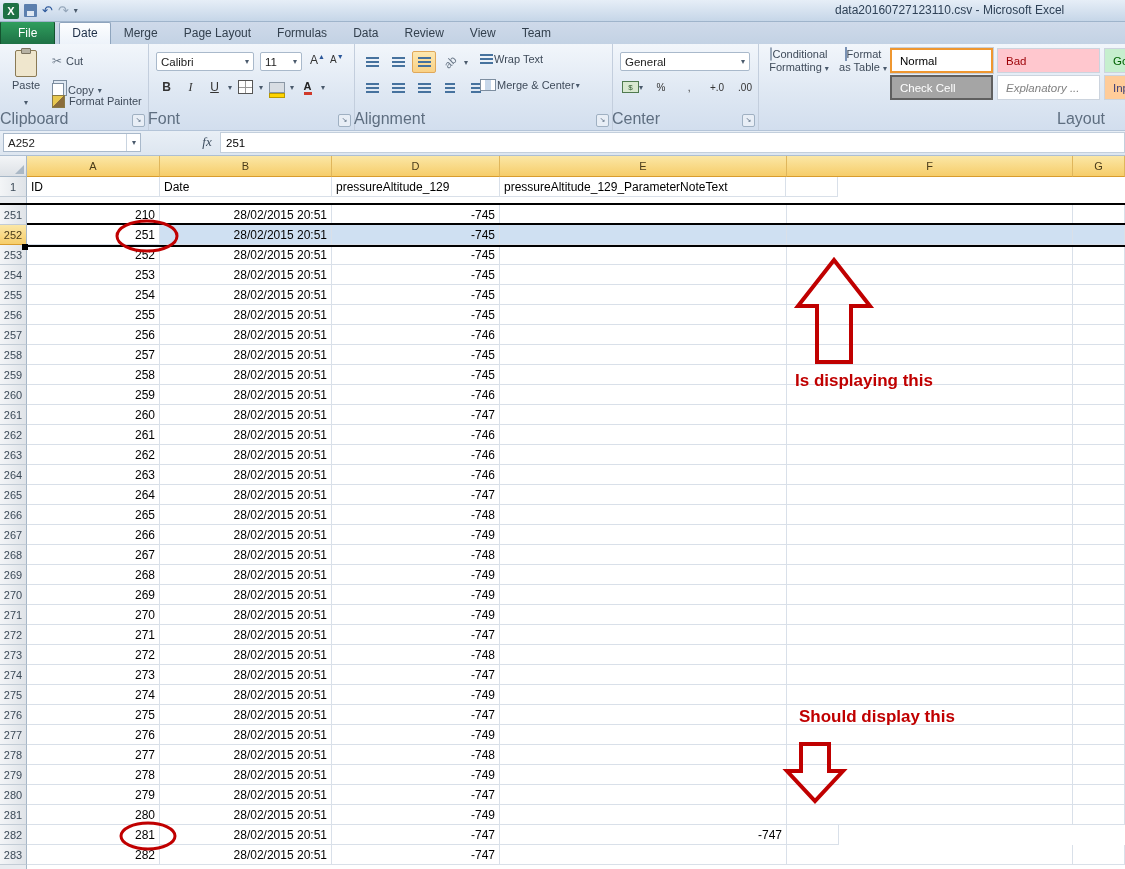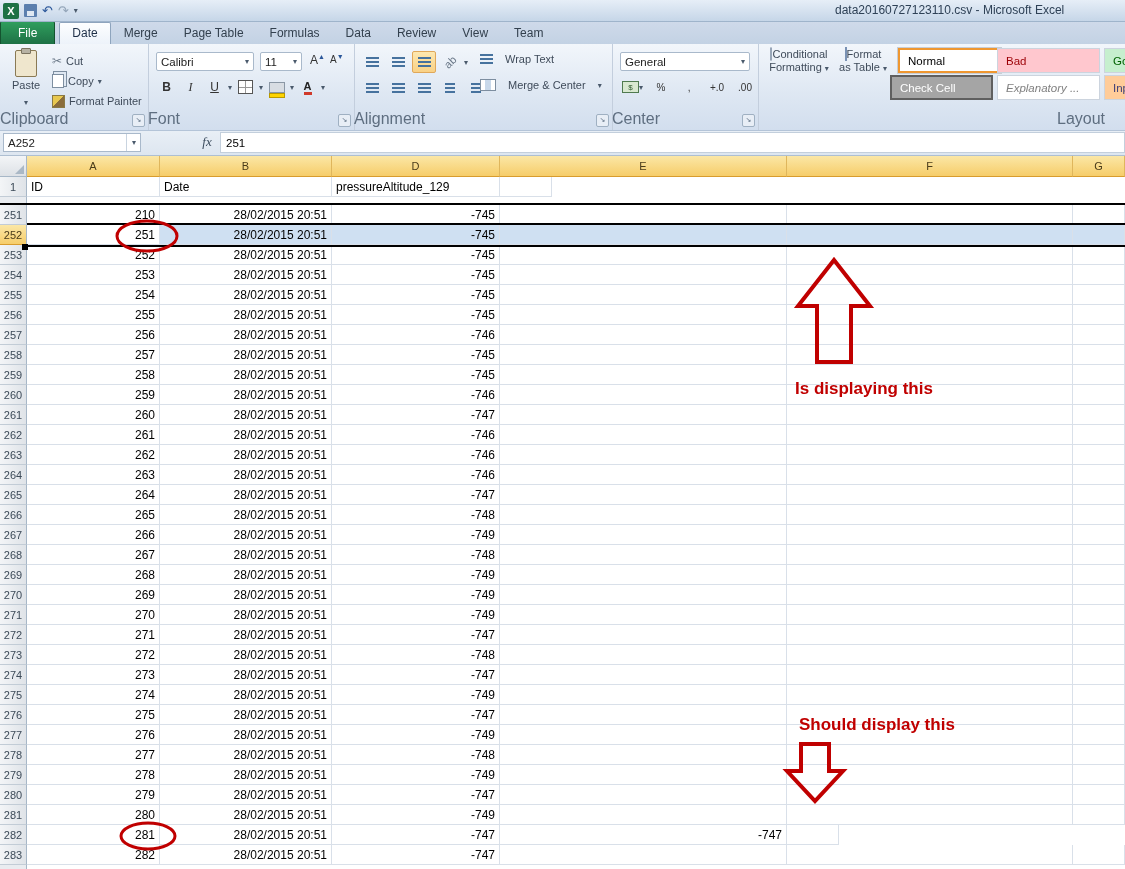--- a/index.html
+++ b/index.html
@@ -65,21 +65,21 @@
   .fillicon:after{content:"";position:absolute;left:-1px;top:10px;width:14px;height:3px;background:#ffd400;border:1px solid #b99a00;}
   .fcicon{font-size:11px;font-weight:bold;color:#222;border-bottom:3px solid #d03a2b;line-height:12px;}
   .growfont{font-size:12px;color:#333;}
   .growfont sup{font-size:7px;color:#2b579a;}
 
   
   .lines{width:13px;height:10px;background:repeating-linear-gradient(to bottom,#46729e 0,#46729e 2px,transparent 2px,transparent 4px);}
   .albtn{width:22px;height:20px;display:flex;align-items:center;justify-content:center;border:1px solid transparent;border-radius:2px;}
   .albtn.active{background:linear-gradient(#fde8b0,#f9d185);border-color:#e0a85a;}
   .alrow{position:absolute;left:6px;display:flex;gap:2px;align-items:center;}
-  .altext{position:absolute;left:126px;display:flex;align-items:center;gap:12px;font-size:11px;color:#3f4b5a;white-space:nowrap;}
+  .altext{position:absolute;left:126px;display:flex;align-items:center;gap:1px;font-size:11px;color:#3f4b5a;white-space:nowrap;}
   .mcicon{width:14px;height:10px;border:1px solid #7d8ea0;background:linear-gradient(#c8d8ea 0 0) 50%/6px 100% no-repeat,#fff;}
   .diag{font-size:11px;color:#6a7888;transform:rotate(-45deg);}
 
   
   .numrow{position:absolute;left:8px;top:34px;display:flex;gap:4px;align-items:center;}
   .nbtn{min-width:20px;height:18px;display:flex;align-items:center;justify-content:center;
     font-size:10px;color:#333;border-radius:2px;padding:0 2px;}
   .coin{width:15px;height:10px;border:1px solid #4f7a4f;background:#d8e8d0;font-size:8px;color:#2f5a2f;
     display:flex;align-items:center;justify-content:center;}
 
@@ -87,21 +87,21 @@
   .bigbtn{position:absolute;top:4px;text-align:center;font-size:11px;color:#3f4b5a;line-height:13px;}
   .cficon{width:22px;height:20px;margin:0 auto 3px;border:1px solid #98a6b8;border-radius:2px;
     background:linear-gradient(135deg,#e8a33d 25%,#dde6f0 25% 50%,#4f81bd 50% 75%,#c0504d 75%);}
   .fticon{width:22px;height:18px;margin:0 auto 5px;border:1px solid #7a92b4;background:
     linear-gradient(#95b3d7 0 5px,transparent 5px),
     repeating-linear-gradient(to right,transparent 0 6px,#b8c6d8 6px 7px),
     repeating-linear-gradient(to bottom,transparent 0 5px,#b8c6d8 5px 6px),#fff;}
   #style-gallery{position:absolute;left:132px;top:0;right:0;bottom:16px;overflow:hidden;}
   .gcell{position:absolute;width:103px;height:25px;box-sizing:border-box;border:1px solid #ccd4de;
     font-size:11.5px;display:flex;align-items:center;padding-left:8px;background:#fff;color:#000;white-space:nowrap;overflow:hidden;}
-  .g-normal{border:2px solid #ef9730;box-shadow:0 0 0 1px #c8cdd4;margin-left:8px;}
+  .g-normal{border:2px solid #ef9730;box-shadow:0 0 0 1px #c8cdd4;}
   .g-bad{background:#ffc7ce;color:#9c0006;}
   .g-good{background:#c6efce;color:#006100;}
   .g-check{background:#a5a5a5;color:#fff;border:2px solid #5f5f5f;}
   .g-expl{color:#808080;font-style:italic;}
   .g-input{background:#ffcc99;color:#3f3f76;}
 
   
   #formulabar{position:absolute;top:130px;left:0;width:1125px;height:25px;
     background:linear-gradient(#e9eff6,#dde6f0);border-bottom:1px solid #aebfd2;z-index:7;}
   #namebox{position:absolute;left:3px;top:3px;width:138px;height:19px;background:#fff;border:1px solid #a9b9cb;
@@ -138,21 +138,21 @@
   #rows{position:absolute;top:205px;left:0;width:1125px;z-index:2;}
   .row{display:flex;height:20px;}
   #sel-outline{position:absolute;left:27px;top:223px;width:1098px;height:24px;box-sizing:border-box;
     border-top:2px solid #000;border-bottom:2px solid #000;pointer-events:none;z-index:5;}
   #fill-handle{position:absolute;left:22px;top:244px;width:6px;height:6px;background:#000;z-index:6;}
   #bottom-sliver{position:absolute;top:865px;left:0;width:1125px;height:4px;background:#fff;z-index:1;}
   #bottom-sliver .rncont{position:absolute;left:0;top:0;width:27px;height:4px;background:#e9ecf0;border-right:1px solid #a7b7c7;box-sizing:border-box;}
 
   
   #anno-svg{position:absolute;top:0;left:0;width:1125px;height:869px;pointer-events:none;z-index:20;}
-  .ann-text{position:absolute;color:#c00000;font-weight:bold;font-size:17px;z-index:21;white-space:nowrap;margin-top:8px;}
+  .ann-text{position:absolute;color:#c00000;font-weight:bold;font-size:17px;z-index:21;white-space:nowrap;}
   #ann-up-text{left:795px;top:371px;}
   #ann-down-text{left:799px;top:707px;}
 </style>
 </head>
 <body>
 
 <div id="titlebar">
   <div class="qat">
     <span class="xl-logo">X</span>
     <span class="floppy"></span>
@@ -160,41 +160,41 @@
     <span class="redo">↷</span>
     <span class="dd">▾</span>
   </div>
   <span id="window-title">data20160727123110.csv  -  Microsoft Excel</span>
 </div>
 
 <div id="tabbar">
     <div class="tab file">File</div>
     <div class="tab active">Date</div>
     <div class="tab">Merge</div>
-    <div class="tab">Page Table</div>
+    <div class="tab">Page Layout</div>
     <div class="tab">Formulas</div>
     <div class="tab">Data</div>
     <div class="tab">Review</div>
     <div class="tab">View</div>
     <div class="tab">Team</div>
   </div>
 
 <div id="ribbon">
 
   <div class="group" style="left:0;width:148px;">
     <div class="pastebtn">
       <span class="clipicon"></span>
       <span class="lbl">Paste</span>
       <span class="dd">▾</span>
     </div>
     <div class="smallbtn" style="top:8px;">
       <span class="scissors">✂</span>
       <span>Cut</span>
     </div>
-    <div class="smallbtn" style="top:28px;">
+    <div class="smallbtn" style="top:37px;">
       <span class="copyicon"></span>
       <span>Copy</span>
       <span class="ddmini">▾</span>
     </div>
     <div class="smallbtn" style="top:48px;">
       <span class="brushicon"></span>
       <span>Format Painter</span>
     </div>
     <div class="grouplabel">Clipboard</div>
     <div class="launcher">↘</div>
@@ -339,20 +339,21 @@
     <div class="colhead" style="width: 286px;">F</div>
     <div class="colhead" style="width: 52px;">G</div>
   </div>
 
 <div id="row1">
   <div class="rn">1</div>
 
 <div class="cell hdrcell" style="width: 133px;">ID</div>
     <div class="cell hdrcell" style="width: 172px;">Date</div>
     <div class="cell hdrcell" style="width: 168px;">pressureAltitude_129</div>
+    <div class="cell hdrcell" style="width: 286px;">pressureAltitude_129_ParameterNoteText</div>
     <div class="cell hdrcell" style="width: 52px;"></div>
   </div>
 
 <div id="gap-strip">
     <div class="rncont"></div>
   </div>
 <div id="freeze-line"></div>
 
 <div id="rows">
     <div class="row">

